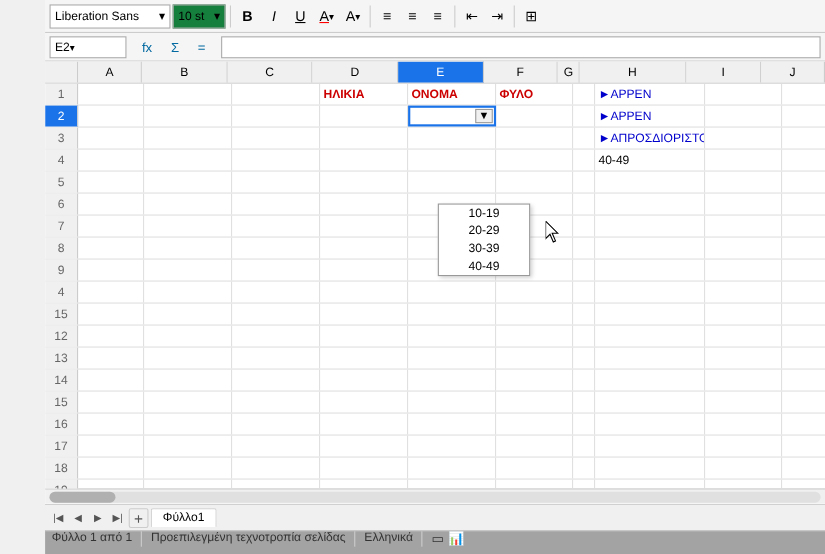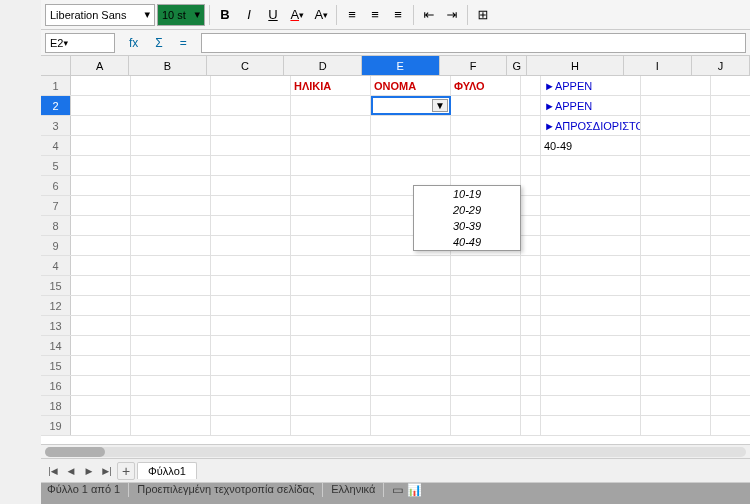--- a/index.html
+++ b/index.html
@@ -526,20 +526,33 @@
           <div class="cell cw-c"></div>
           <div class="cell cw-d"></div>
           <div class="cell cw-e"></div>
           <div class="cell cw-f"></div>
           <div class="cell cw-g"></div>
           <div class="cell cw-h"></div>
           <div class="cell cw-i"></div>
           <div class="cell cw-j"></div>
         </div>
       <div class="grid-row">
+          <div class="row-num">17</div>
+          <div class="cell cw-a"></div>
+          <div class="cell cw-b"></div>
+          <div class="cell cw-c"></div>
+          <div class="cell cw-d"></div>
+          <div class="cell cw-e"></div>
+          <div class="cell cw-f"></div>
+          <div class="cell cw-g"></div>
+          <div class="cell cw-h"></div>
+          <div class="cell cw-i"></div>
+          <div class="cell cw-j"></div>
+        </div>
+      <div class="grid-row">
           <div class="row-num">18</div>
           <div class="cell cw-a"></div>
           <div class="cell cw-b"></div>
           <div class="cell cw-c"></div>
           <div class="cell cw-d"></div>
           <div class="cell cw-e"></div>
           <div class="cell cw-f"></div>
           <div class="cell cw-g"></div>
           <div class="cell cw-h"></div>
           <div class="cell cw-i"></div>
@@ -552,21 +565,21 @@
           <div class="cell cw-c"></div>
           <div class="cell cw-d"></div>
           <div class="cell cw-e"></div>
           <div class="cell cw-f"></div>
           <div class="cell cw-g"></div>
           <div class="cell cw-h"></div>
           <div class="cell cw-i"></div>
           <div class="cell cw-j"></div>
         </div>
 
-      <div id="dropdown-container" style="top:109px;left:372px;width:108px;font-style:italic;">
+      <div id="dropdown-container" style="top:109px;left:357px;width:84px;">
         <div class="dropdown-item">10-19</div>
         <div class="dropdown-item">20-29</div>
         <div class="dropdown-item">30-39</div>
         <div class="dropdown-item">40-49</div>
       </div>
 
       <div style="position:absolute;top:125px;left:455px;width:14px;height:20px;pointer-events:none;">
         <svg width="14" height="20" viewBox="0 0 14 20">
             <path d="M0,0 L0,16 L4,12 L7,19 L9,18 L6,11 L11,11 Z" fill="white" stroke="black" stroke-width="1"></path>
           </svg>

